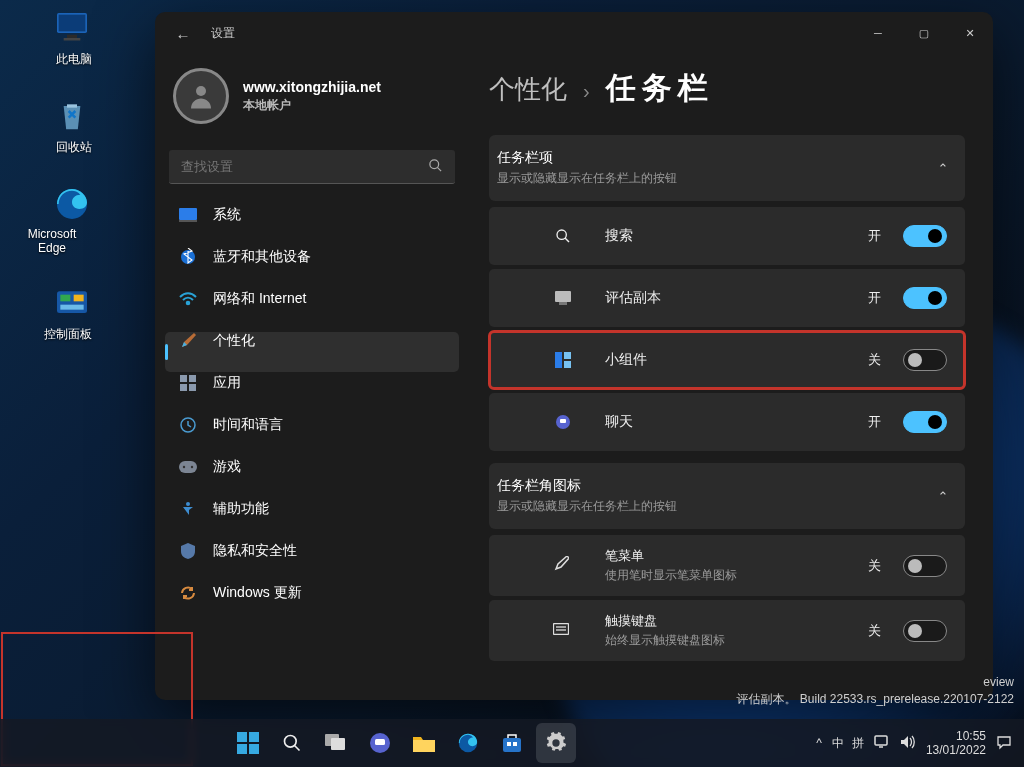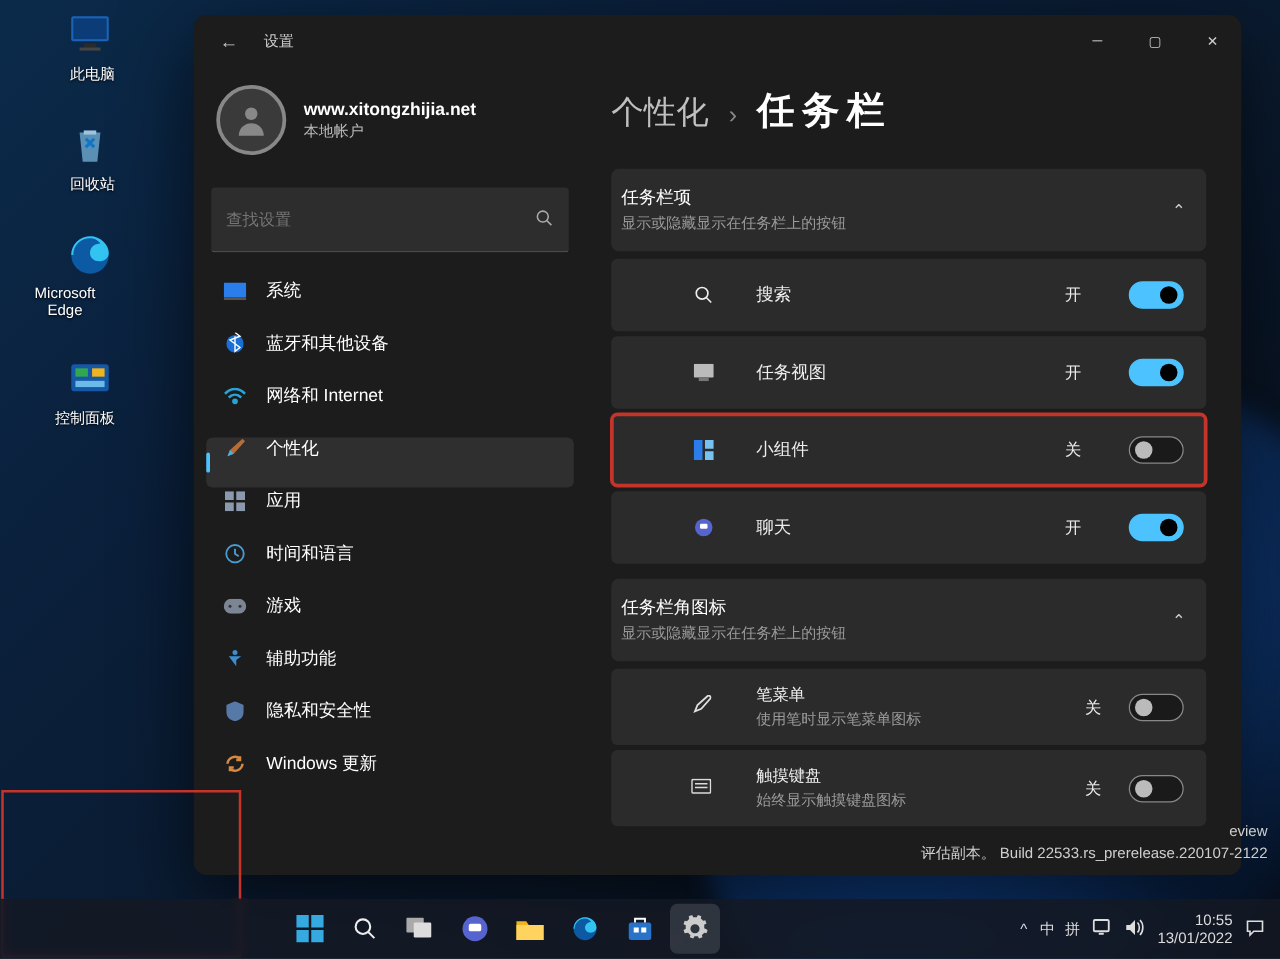--- a/index.html
+++ b/index.html
@@ -61,28 +61,28 @@
 
   .sidebar { width: 310px; padding: 8px 6px 0 10px; display:flex; flex-direction:column; gap:4px; overflow:hidden; }
   .user-block { display:flex; align-items:center; gap:14px; padding: 6px 6px 22px 8px; }
   .avatar {
     width:56px; height:56px; border-radius:50%;
     background:#3a3a3a; border:3px solid #888;
     display:flex; align-items:center; justify-content:center;
   }
   .avatar svg { width:30px; height:30px; }
   .user-meta .un { font-weight:600; font-size:14px; }
-  .user-meta .ut { font-size:12px; color:#bbb; margin-top:2px; }
+  .user-meta .ut { font-size:12px; color:#bbb; margin-top:2px;font-weight:bold; }
 
   .search {
     display:flex; align-items:center;
     background:#2d2d2d;
     border-bottom:1px solid #555;
     border-radius:3px;
-    height:52px; padding:0 12px;
+    height:34px; padding:0 12px;
     margin: 0 4px 18px 4px;
   }
   .search input {
     flex:1; background:transparent; border:0; outline:0;
     color:#ddd; font-size:13px;
   }
   .search .mag { color:#aaa; }
 
   .nav { display:flex; flex-direction:column; gap:2px; }
   .nav-item {
@@ -124,21 +124,21 @@
     color:#ccc;
   }
 
   .row {
     display:flex; align-items:center;
     background:#2b2b2b;
     border-radius:5px;
     height:58px;
     padding:0 18px 0 58px;
     margin-bottom:4px;
-    gap:30px;
+    gap:14px;
     position:relative;
   }
   .row .ico {
     position:absolute; left:64px; width:20px;
     display:flex; align-items:center; justify-content:center;
   }
   .row-label { flex:1; padding-left:58px; font-size:14px; color:#eee; }
   .row-state { font-size:13px; color:#eee; margin-right:8px; }
   .row.highlight { outline:3px solid #c4342b; outline-offset:-2px; }
 
@@ -161,21 +161,21 @@
   }
   .toggle .knob {
     position:absolute; top:3px; left:4px;
     width:14px; height:14px; border-radius:50%; background:#ccc;
   }
   .toggle.on { background:#4cc2ff; border-color:#4cc2ff; }
   .toggle.on .knob { left:auto; right:4px; background:#000; }
   .toggle.off .knob { background:#bbb; }
 
   .watermark {
-    position:absolute; right:10px; bottom:76px;
+    position:absolute; right:10px; bottom:59px;
     font-size:12px; color:#cfcfcf; text-align:right; line-height:1.4;
   }
 
   
   .red-box {
     position:absolute; left:1px; bottom:1px; width:192px; height:134px;
     border:2px solid #c4342b;
   }
 
   
@@ -404,21 +404,21 @@
           </div>
       </div>
 
       <div class="row">
         <span class="ico">
             <svg width="16" height="14" viewBox="0 0 16 14">
               <rect width="16" height="11" rx="1" fill="#bbb"></rect>
               <rect x="4" y="11" width="8" height="3" fill="#777"></rect>
             </svg>
           </span>
-        <span class="row-label">任务视图</span>
+        <span class="row-label">评估副本</span>
         <span class="row-state">开</span>
         <div class="toggle on">
             <div class="knob"></div>
           </div>
       </div>
 
       <div class="row highlight">
         <span class="ico">
             <svg width="16" height="16" viewBox="0 0 16 16">
               <rect width="7" height="16" fill="#2b7de9"></rect>

